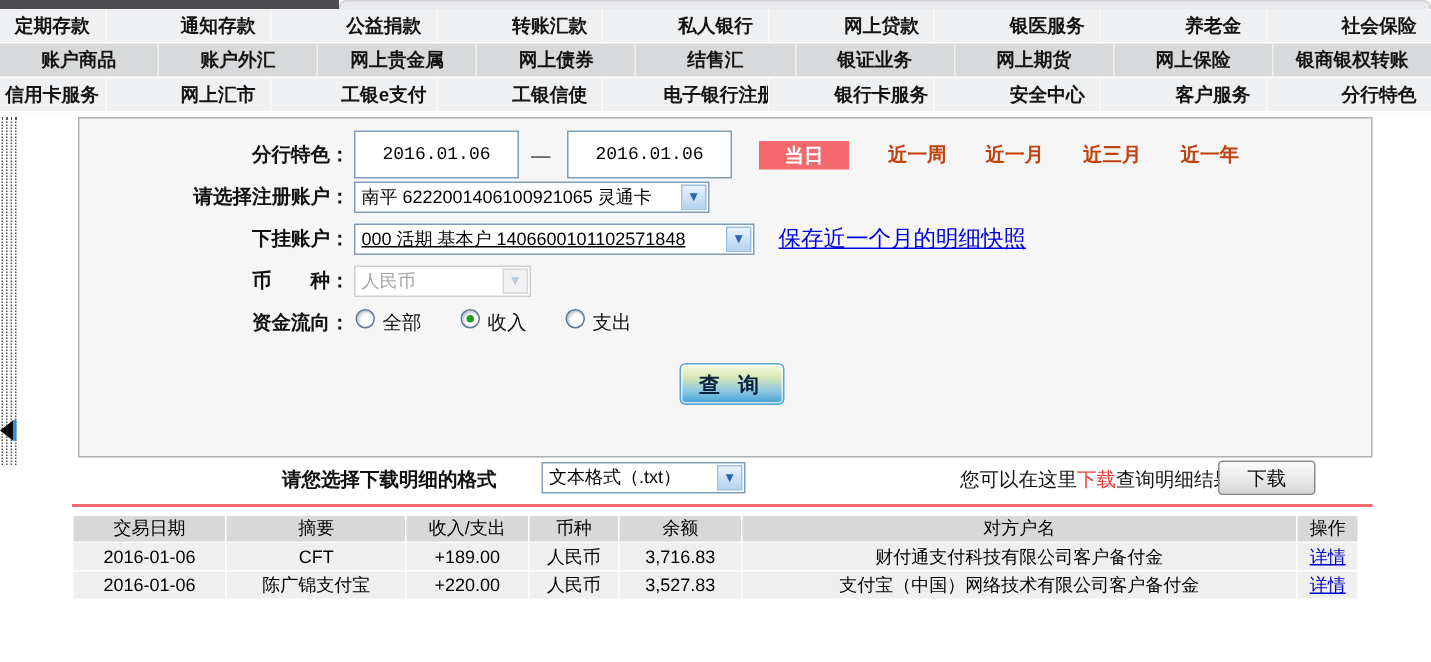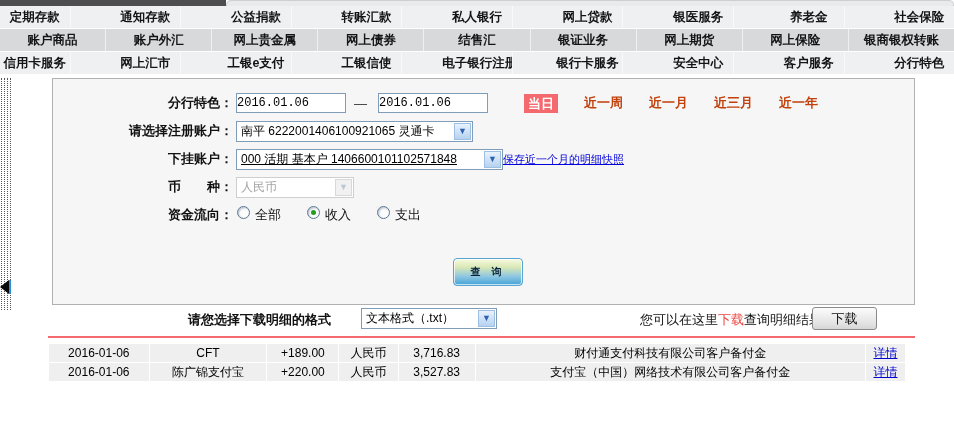--- a/index.html
+++ b/index.html
@@ -22,39 +22,39 @@
   
   .splitter { position:absolute; left:1px; top:78px; width:13px; height:232px; display:flex; gap:2px; }
   .splitter i { display:block; width:0; height:100%; border-left:1px dotted #555; }
   .collapse-arrow { position:absolute; left:0; top:280px; width:0; height:0; border-top:7px solid transparent; border-bottom:7px solid transparent; border-right:9px solid #0a0a0a; cursor:pointer; }
   .collapse-blue { position:absolute; left:9px; top:280px; width:2px; height:14px; background:#2a8fd4; }
 
   
   .panel { position:absolute; left:52px; top:78px; width:863px; height:227px; background:#f6f6f6; border:1px solid #b0b0b0; padding-top:13px; }
   .frow { display:flex; align-items:center; height:22px; margin-bottom:6px; }
   .flabel { width:180px; text-align:right; font-size:13px; font-weight:bold; color:#111; white-space:pre; }
-  .date-input { width:110px; height:20px; border:1px solid #7f9db9; background:#fff; font-size:12px; font-family:"Liberation Mono","DejaVu Sans Mono",monospace; color:#000; margin-left:3px; }
+  .date-input { width:110px; height:32px; border:1px solid #7f9db9; background:#fff; text-align:center; font-size:12px; font-family:"Liberation Mono","DejaVu Sans Mono",monospace; color:#000; margin-left:3px; }
   .dash { margin:0 8px; font-size:13px; color:#333; }
-  .badge-today { display:inline-block; margin-left:36px; width:34px; height:19px; line-height:19px; text-align:center; background:#f4696e; color:#fff; font-size:13px; font-weight:bold; cursor:pointer; }
+  .badge-today { display:inline-block; margin-left:18px; width:60px; height:19px; line-height:19px; text-align:center; background:#f4696e; color:#fff; font-size:13px; font-weight:bold; cursor:pointer; }
   .quick-link { margin-left:26px; font-size:13px; font-weight:bold; color:#c2410c; cursor:pointer; }
 
   .fake-select { position:relative; height:21px; border:1px solid #7f9db9; background:#fff; margin-left:3px; font-size:12px; color:#000; line-height:19px; padding:0 22px 0 4px; white-space:nowrap; overflow:hidden; cursor:pointer; }
   .fake-select .arrow { position:absolute; right:1px; top:1px; width:17px; height:17px; background:linear-gradient(#e9f2fd,#b6d2ef); border:1px solid #9ebfe4; text-align:center; line-height:15px; font-size:9px; color:#2a62b5; }
   .sel-register { width:237px; }
   .sel-sub { width:267px;text-decoration:underline; }
   .sel-currency { width:118px; border-color:#cfcfcf; color:#a4a4a4; cursor:default; }
   .sel-currency .arrow { background:#f1f1f1; border-color:#d8d8d8; color:#b9c8d4; }
-  .snap-link { font-size:11px; color:#0000dd; text-decoration:underline; cursor:pointer; }
+  .snap-link { margin-left:16px; font-size:15px; color:#0000dd; text-decoration:underline; cursor:pointer; }
 
   .radio-item { display:flex; align-items:flex-start; margin-left:4px; margin-right:22px; cursor:pointer; }
   .radio-circle { width:13px; height:13px; border:1px solid #5e7693; border-radius:50%; background:#fdfdfd; margin-right:5px; position:relative; box-shadow:inset 1px 1px 2px rgba(90,110,140,.45); }
   .radio-circle.on::after { content:""; position:absolute; left:3px; top:3px; width:5px; height:5px; border-radius:50%; background:#1f9e1f; }
   .radio-label { font-size:13px; color:#111; }
 
-  .query-btn { position:absolute; left:400px; top:179px; width:70px; height:28px; border:1px solid #58a5d2; border-radius:4px; background:linear-gradient(#f8fadf 0%,#d9e8b5 32%,#8cc6e2 68%,#42a2d6 100%); font-size:10px; font-weight:bold; color:#06223d; letter-spacing:4px; text-align:center; line-height:26px; cursor:pointer; box-shadow:inset 0 0 0 1px rgba(255,255,255,.7); }
+  .query-btn { position:absolute; left:400px; top:163px; width:70px; height:28px; border:1px solid #58a5d2; border-radius:4px; background:linear-gradient(#f8fadf 0%,#d9e8b5 32%,#8cc6e2 68%,#42a2d6 100%); font-size:14px; font-weight:bold; color:#06223d; letter-spacing:4px; text-align:center; line-height:26px; cursor:pointer; box-shadow:inset 0 0 0 1px rgba(255,255,255,.7); }
 
   
   .download-row { position:absolute; left:0; top:307px; width:954px; height:24px; font-size:13px; }
   .dl-label { position:absolute; left:188px; top:4px; font-weight:bold; color:#111; }
   .sel-format { position:absolute; left:345px; top:1px; width:136px; margin-left:16px; }
   .dl-hint { position:absolute; left:640px; top:4px; color:#111; white-space:nowrap; }
   .dl-hint .red { color:#e8413c; cursor:pointer; }
   .dl-btn { position:absolute; left:812px; top:0px; width:65px; height:23px; border:1px solid #8a8a8a; border-radius:3px; background:linear-gradient(#fcfcfc,#e2e2e2 75%,#d6d6d6); font-size:13px; color:#111; text-align:center; line-height:21px; cursor:pointer; }
 
   .red-line { position:absolute; left:48px; top:336px; width:867px; height:2px; background:#f4696e; }
@@ -187,20 +187,29 @@
       <span class="arrow">▼</span>
     </div>
     <span class="dl-hint"><span>您可以在这里</span><span class="red">下载</span><span>查询明细结果</span></span>
     <div class="dl-btn">下载</div>
   </div>
 
   <div class="red-line"></div>
 
   <table class="rtable">
     <tbody>
+        <tr>
+      <th class="c-date">交易日期</th>
+      <th class="c-sum">摘要</th>
+      <th class="c-amt">收入/支出</th>
+      <th class="c-cur">币种</th>
+      <th class="c-bal">余额</th>
+      <th class="c-cp">对方户名</th>
+      <th class="c-op">操作</th>
+    </tr>
     <tr>
       <td>2016-01-06</td>
       <td>CFT</td>
       <td class="amt">+189.00</td>
       <td>人民币</td>
       <td>3,716.83</td>
       <td>财付通支付科技有限公司客户备付金</td>
       <td><span class="detail-link">详情</span></td>
     </tr>
     <tr>

